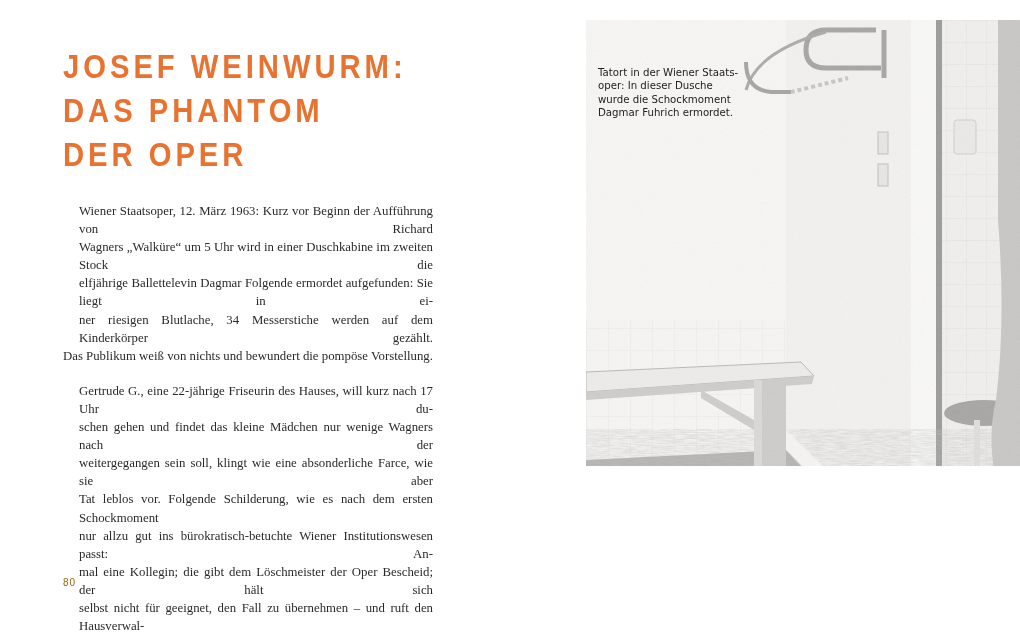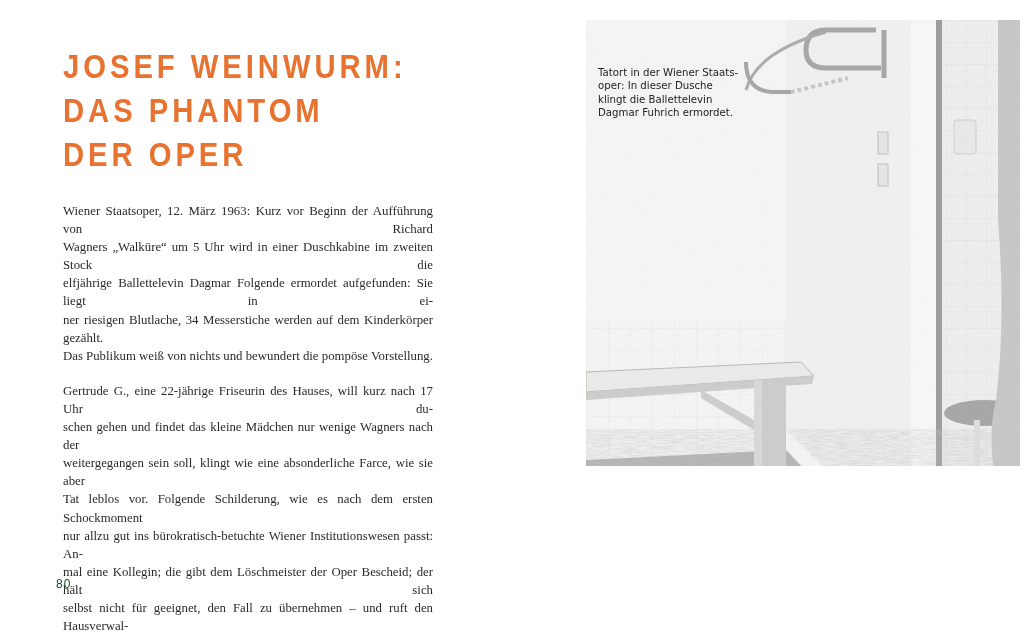--- a/index.html
+++ b/index.html
@@ -3,22 +3,22 @@
 <meta charset="utf-8">
 <style>
   html, body { margin:0; padding:0; }
   body { width:1020px; height:638px; overflow:hidden; background:#ffffff; position:relative; font-family:"Liberation Serif", serif; }
   .page-left { position:absolute; left:0; top:0; width:586px; height:458px; background:#ffffff; }
   .title { position:absolute; left:63px; top:44px; margin:0; color:#e8722f; font-family:"Liberation Sans", sans-serif; font-weight:bold; font-size:34px; line-height:44px; letter-spacing:4.6px; transform:scaleX(0.86); transform-origin:left top; }
   .title span { display:block; white-space:nowrap; }
   .body-text { position:absolute; left:63px; top:202px; width:370px; color:#2a2a2a; font-size:12.8px; line-height:18.1px; }
   .body-text p { margin:0 0 17px 0; text-align:justify; }
   .line { display:block; white-space:nowrap; }
-  .line.j { text-align:justify; text-align-last:justify; white-space:normal; }
-  .page-number { position:absolute; left:56px; top:577px; color:#14532d; font-family:"Liberation Sans", sans-serif; font-size:12px; letter-spacing:1px; }
+  .line.j { text-align:justify; text-align-last:justify; white-space:normal;margin-left:16px; }
+  .page-number { position:absolute; left:63px; top:577px; color:#a16207; font-family:"Liberation Sans", sans-serif; font-size:10px; letter-spacing:1px; }
 
   .page-right { position:absolute; left:586px; top:0; width:434px; height:446px; background:#14b8a6; overflow:hidden;margin-top:20px; }
   .photo { position:absolute; inset:0; }
   .caption { position:absolute; left:12px; top:46px; width:150px; color:#222; font-family:"DejaVu Sans", sans-serif; font-size:10.2px; line-height:13.4px; }
   .caption span { display:block; white-space:nowrap; }
 </style>
 </head>
 <body>
 
 <div class="page-left">
@@ -128,16 +128,16 @@
     <line x1="358" y1="470" x2="420" y2="470" stroke="#5a5754" stroke-width="2"></line>
 
     <path d="M412 0 L434 0 L434 520 Q420 500 412 470 Q400 420 410 380 Q420 300 412 200 Z" fill="#7d7a76"></path>
 
     <rect x="0" y="0" width="434" height="638" fill="#ffffff" filter="url(#grain)" opacity="0.6"></rect>
   </svg>
 
   <div class="caption">
     <span>Tatort in der Wiener Staats-</span>
     <span>oper: In dieser Dusche</span>
-    <span>klingt die Ballettelevin</span>
+    <span>wurde die Schockmoment</span>
     <span>Dagmar Fuhrich ermordet.</span>
   </div>
 </div>
 
 </body></html>

